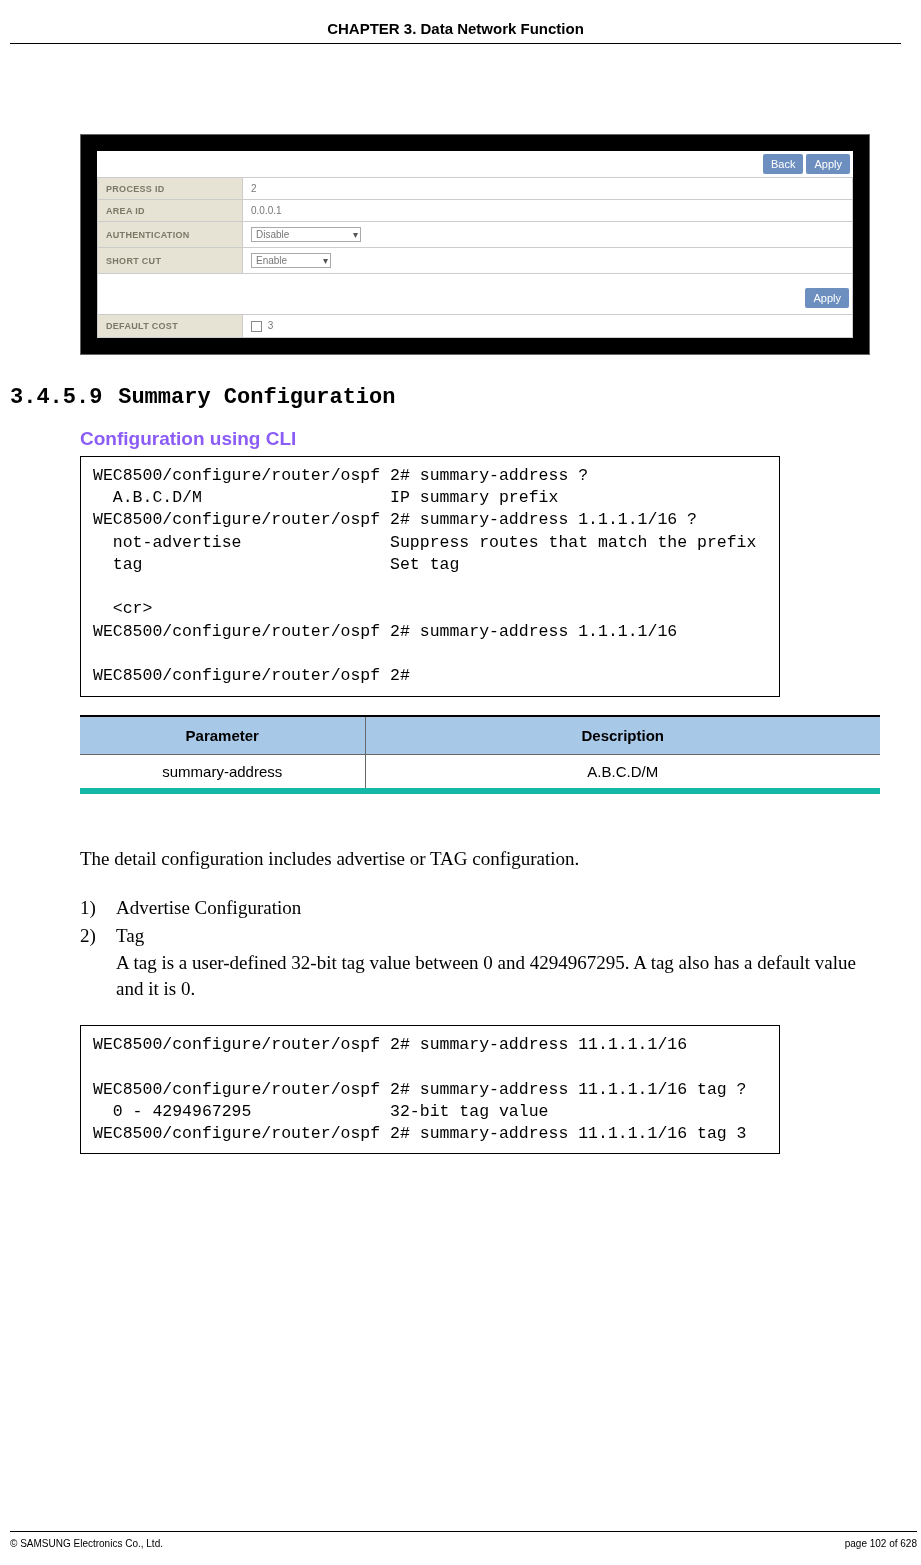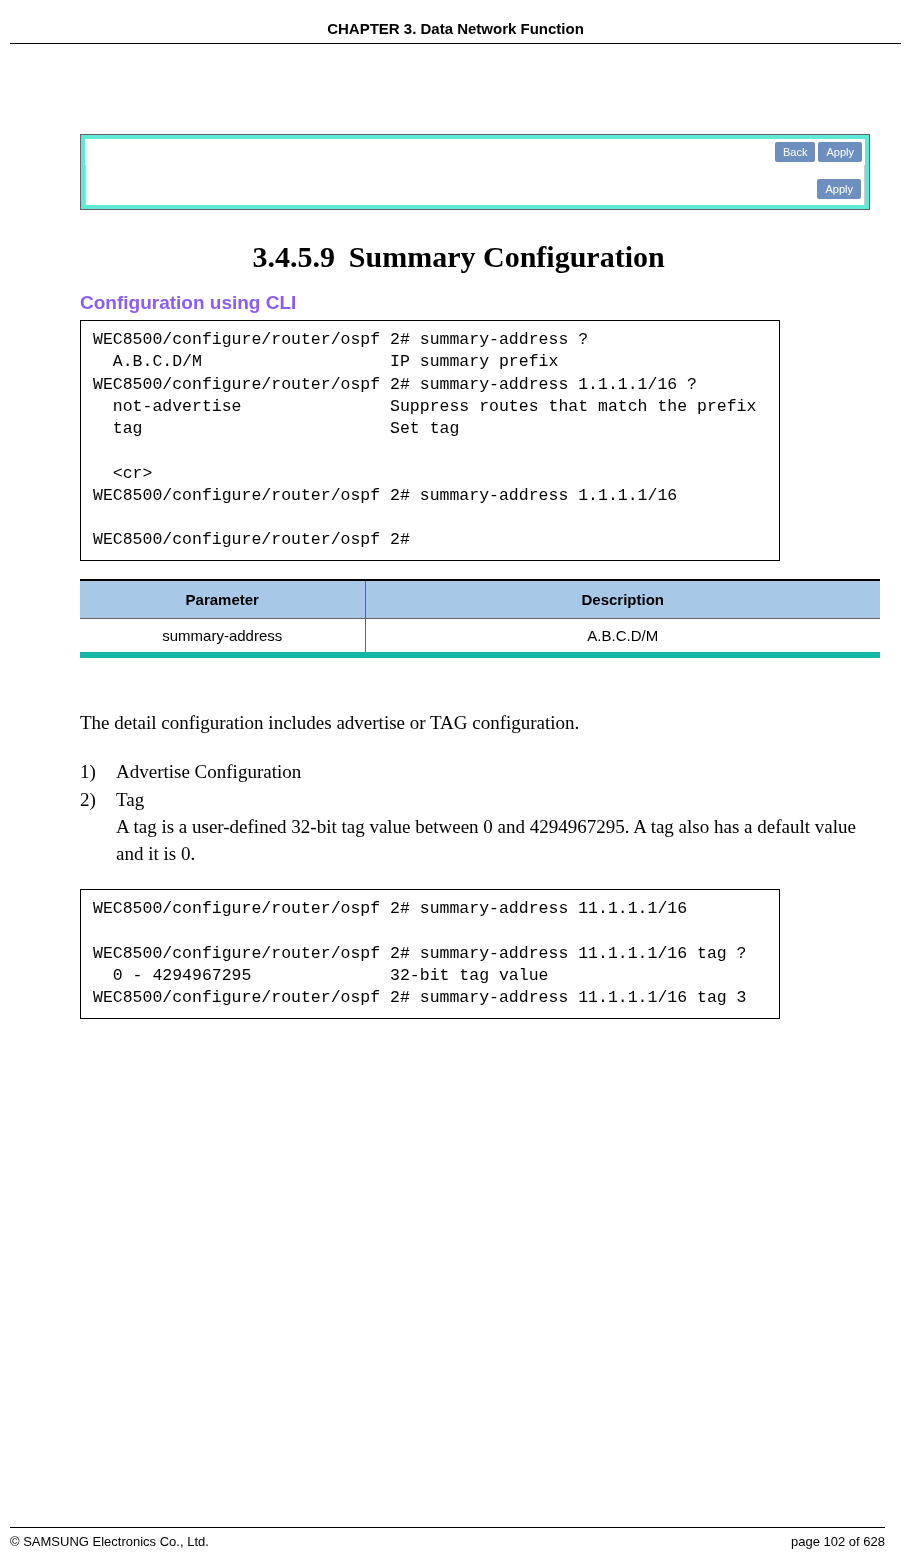--- a/index.html
+++ b/index.html
@@ -20,22 +20,22 @@
       font-size: 15px;
       margin-bottom: 6px;
     }
     .header-rule {
       border-top: 1.5px solid #000;
       margin-bottom: 90px;
     }
     .screenshot-frame {
       margin: 0 0 30px 70px;
       border: 1px solid #666;
-      padding: 4px;
-      background: #5eead4;
+      padding: 16px;
+      background: #000000;
       width: 790px;
     }
     .inner-screenshot {
       background: #fff;
       font-family: Tahoma, Arial, sans-serif;
       font-size: 10px;
       color: #555;
     }
     .top-btn-row {
       display: flex;
@@ -91,25 +91,24 @@
       color: #555;
     }
     .mid-btn-row {
       display: flex;
       justify-content: flex-end;
       padding: 14px 3px 6px 3px;
       border-left: 1px solid #ccc;
       border-right: 1px solid #ccc;
     }
     .section-num-title {
-      font-family: Liberation Serif, serif;
-      font-weight: bold;
-      font-size: 30px;
+      font-family: Liberation Mono, monospace;
+      font-weight: bold;
+      font-size: 22px;
       margin: 0 0 18px 0;
-      text-align: center;
     }
     .section-num-title .num {
       display: inline-block;
       width: 95px;
     }
     .config-using-cli {
       font-family: Arial, sans-serif;
       font-weight: bold;
       font-size: 19px;
       color: #8b5cf6;
@@ -166,23 +165,23 @@
       width: 36px;
       flex-shrink: 0;
     }
     .list-item .content {
       flex: 1;
     }
     .footer {
       position: absolute;
       bottom: 16px;
       left: 10px;
-      right: 36px;
+      right: 4px;
       font-family: Arial, sans-serif;
-      font-size: 13px;
+      font-size: 10px;
     }
     .footer-rule {
       border-top: 1.5px solid #000;
       margin-bottom: 6px;
     }
     .footer-row {
       display: flex;
       justify-content: space-between;
     }
     .chk {
@@ -201,23 +200,54 @@
 
 <div class="header-right">CHAPTER 3. Data Network Function</div>
 <div class="header-rule"></div>
 
 <div class="screenshot-frame">
   <div class="inner-screenshot">
     <div class="top-btn-row">
       <div class="blue-btn">Back</div>
       <div class="blue-btn">Apply</div>
     </div>
+    <table class="form-table">
+      <tbody>
+          <tr>
+        <td class="label-cell">PROCESS ID</td>
+        <td class="val-cell">2</td>
+      </tr>
+      <tr>
+        <td class="label-cell">AREA ID</td>
+        <td class="val-cell">0.0.0.1</td>
+      </tr>
+      <tr>
+        <td class="label-cell">AUTHENTICATION</td>
+        <td class="val-cell"><span class="fake-select" style="min-width:110px">Disable</span></td>
+      </tr>
+      <tr>
+        <td class="label-cell">SHORT CUT</td>
+        <td class="val-cell"><span class="fake-select">Enable</span></td>
+      </tr>
+    </tbody>
+      </table>
     <div class="mid-btn-row">
       <div class="blue-btn">Apply</div>
     </div>
+    <table class="form-table">
+      <tbody>
+          <tr>
+        <td class="label-cell">DEFAULT COST</td>
+        <td class="val-cell">
+          <span class="chk"></span>
+          <span>3</span>
+        </td>
+      </tr>
+    </tbody>
+      </table>
   </div>
 </div>
 
 <div class="section-num-title">
   <span class="num">3.4.5.9</span>
   <span>Summary Configuration</span>
 </div>
 
 <div class="config-using-cli">Configuration using CLI</div>
 

